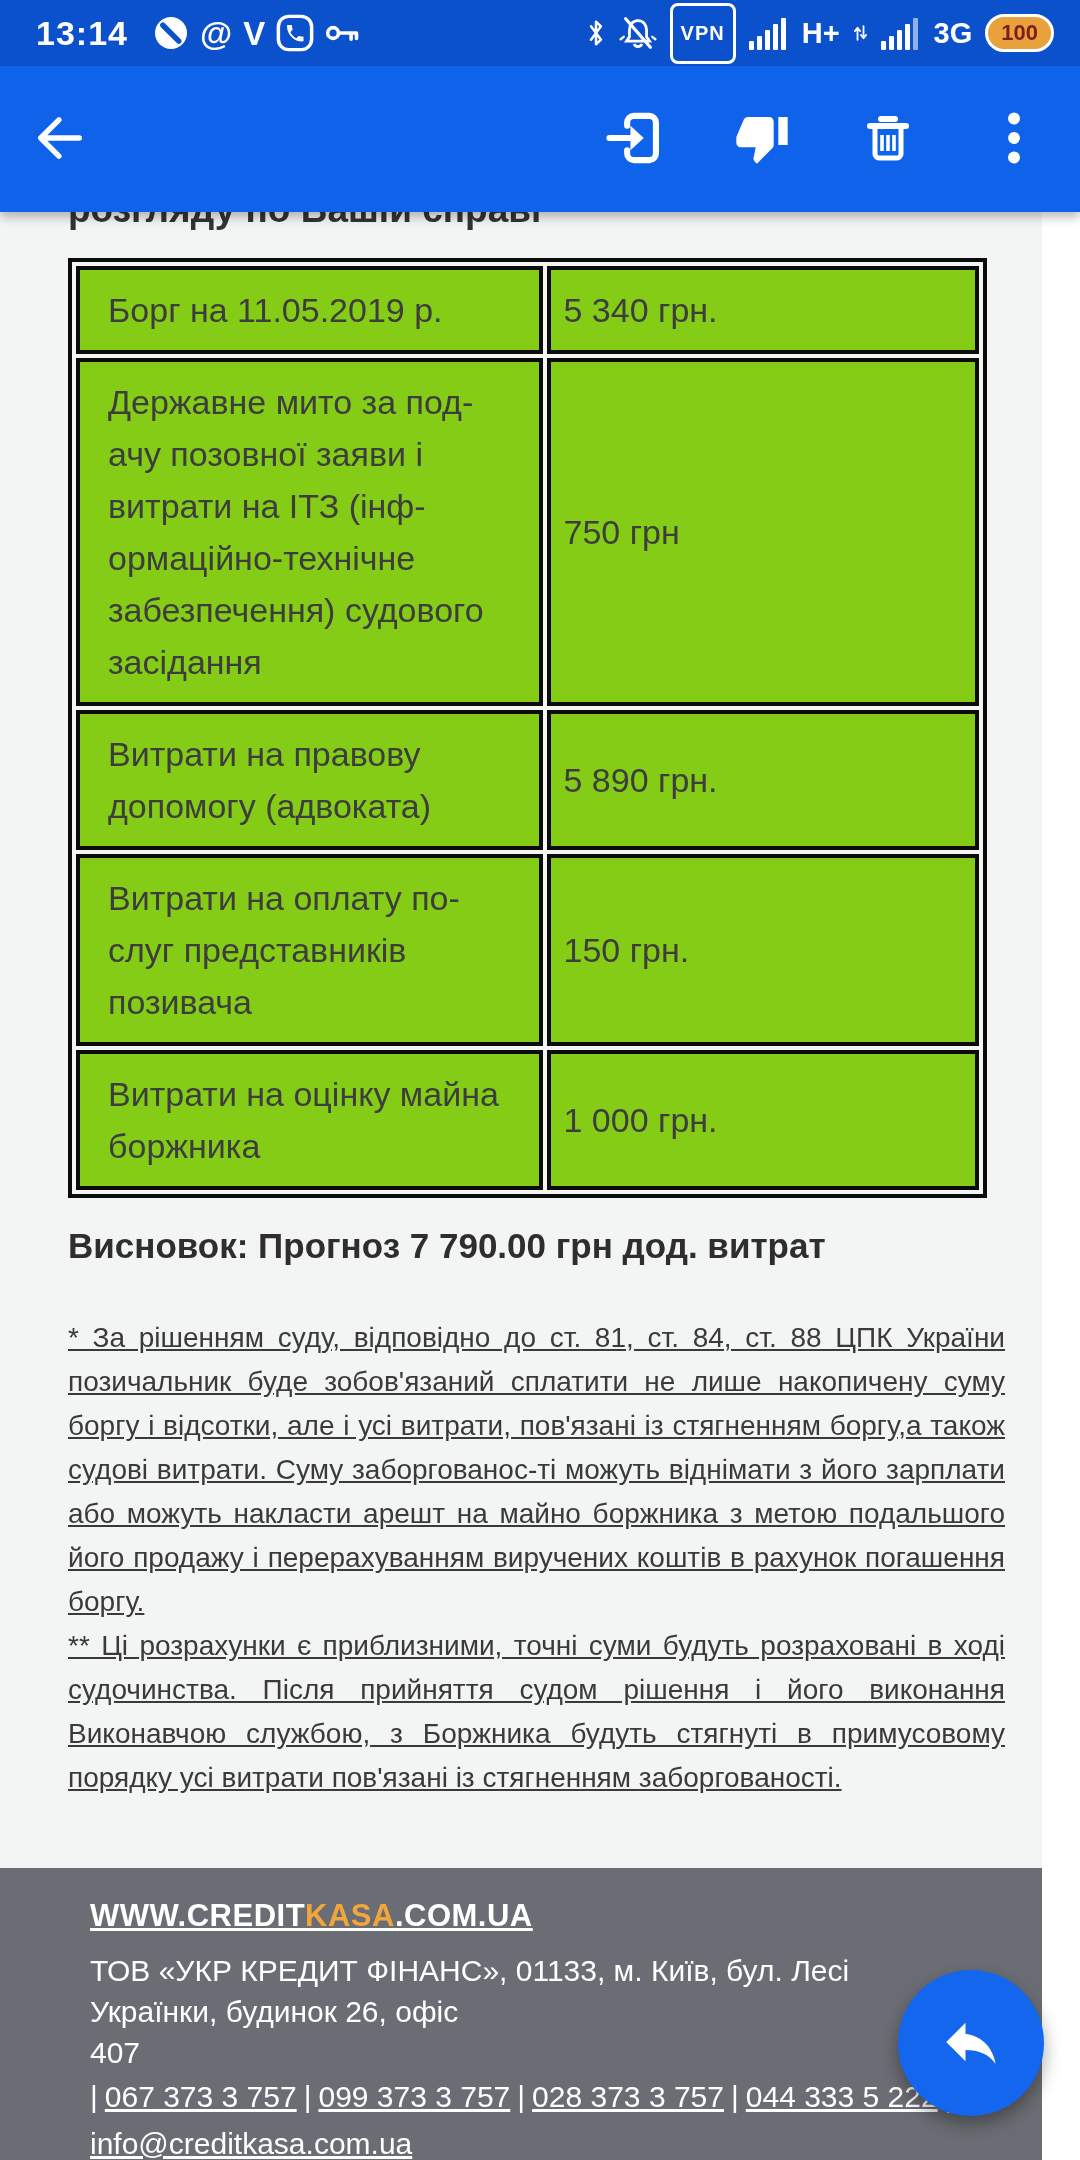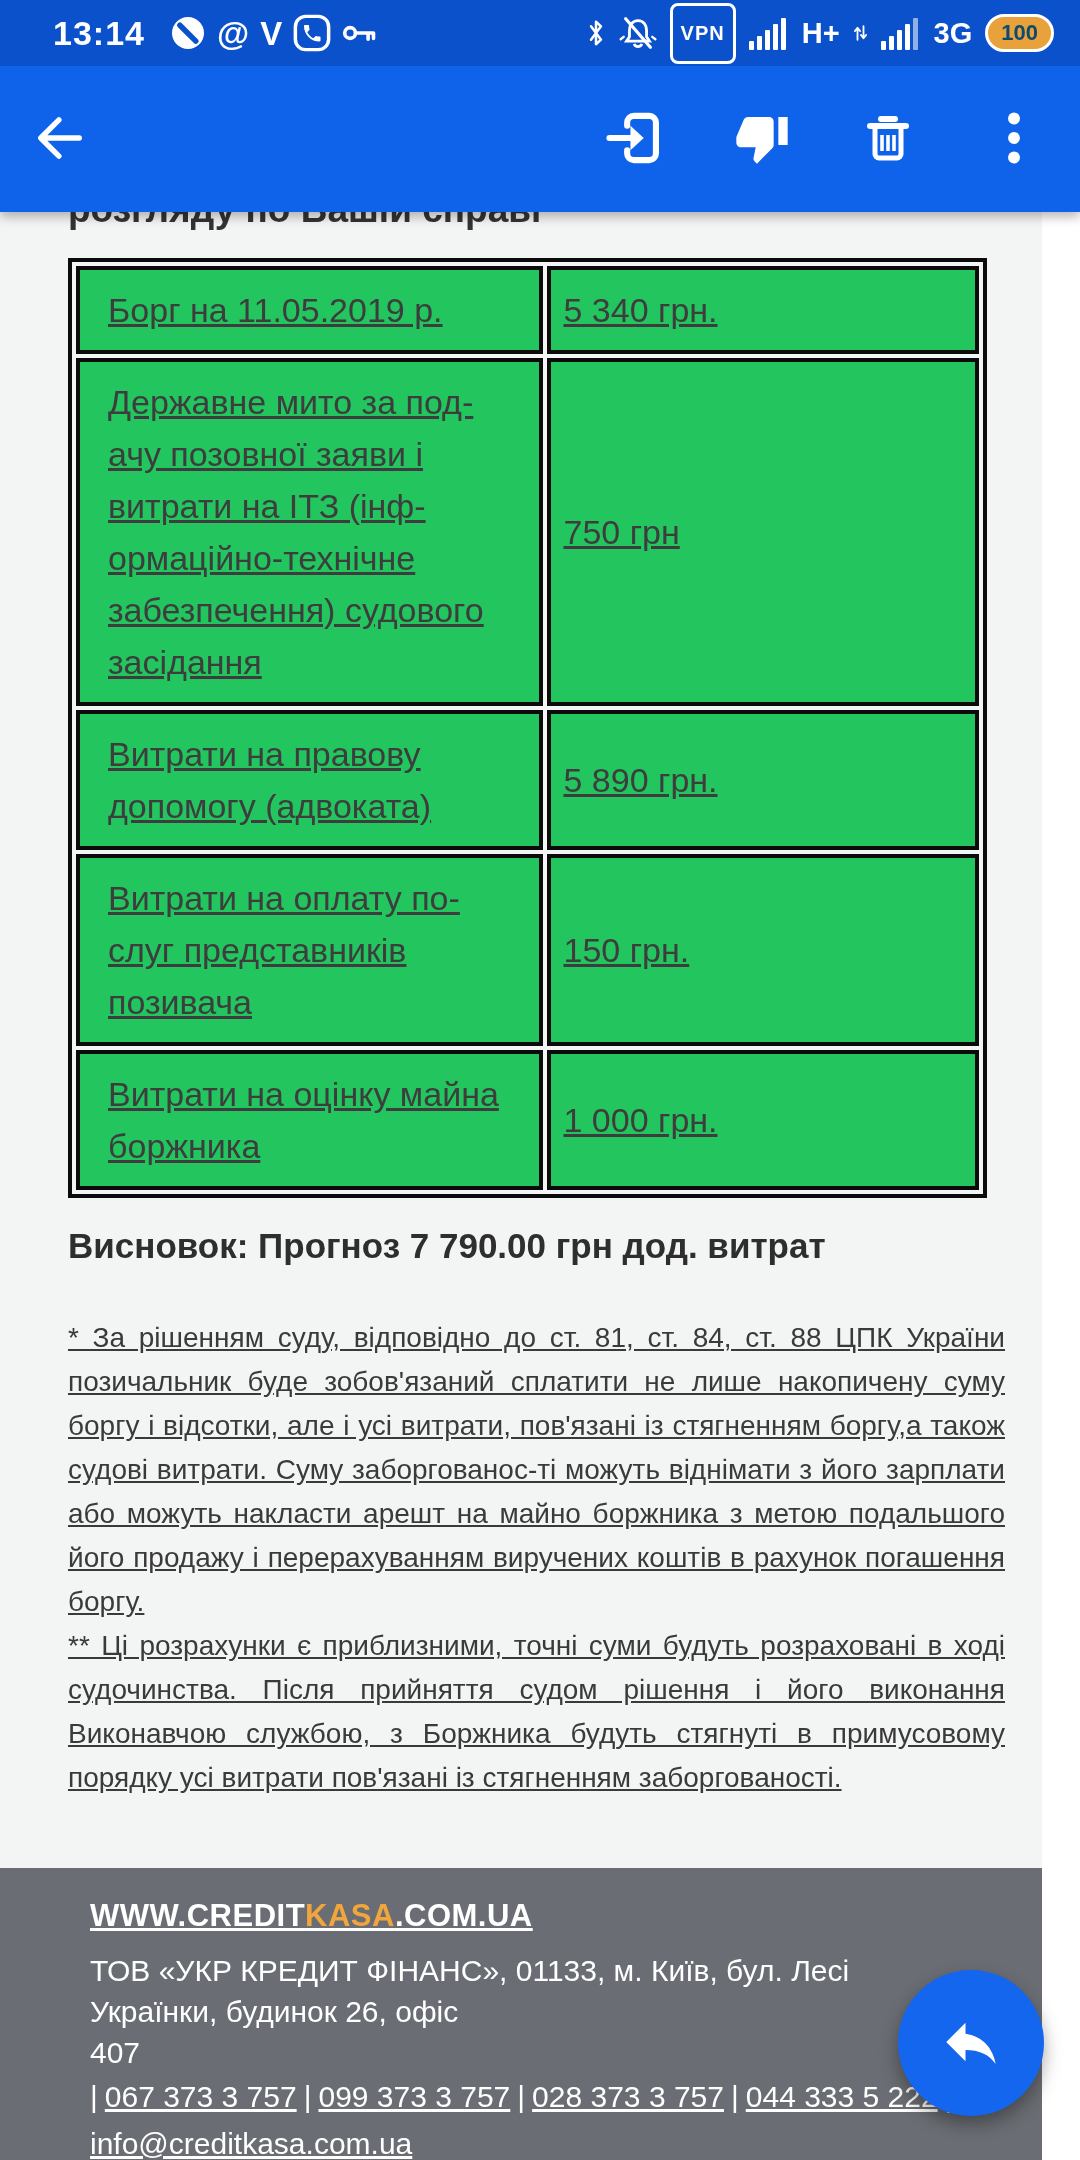--- a/index.html
+++ b/index.html
@@ -11,28 +11,28 @@
   }
 
   
   .statusbar {
     position:absolute; top:0; left:0; width:1080px; height:66px;
     background:#0b51cc; color:#fff; z-index:30;
     display:flex; align-items:center; justify-content:space-between;
     padding:0 26px 0 36px;
   }
   .sb-left, .sb-right { display:flex; align-items:center; }
-  .sb-left { gap:11px;margin-left:17px; }
+  .sb-left { gap:11px; }
   .sb-right { gap:13px; }
   .sb-time { font-size:34px; font-weight:700; letter-spacing:1px; margin-right:14px; }
   .sb-glyph { font-size:33px; font-weight:700; line-height:1; }
   .sb-net { font-size:29px; font-weight:700; line-height:1; }
   .vpn-badge { border:3px solid #fff; border-radius:8px; font-size:20px; font-weight:700;
                padding:16px 8px; line-height:1.15; letter-spacing:1px; }
-  .battery { border:3px solid #fff; border-radius:19px; background:#e9a23b; color:#0c4a6e;
+  .battery { border:3px solid #fff; border-radius:19px; background:#e9a23b; color:#7f1d1d;
              font-size:22px; font-weight:700; padding:3px 13px; line-height:1.2; }
   .sb-ic { display:flex; align-items:center; }
 
   
   .appbar {
     position:absolute; top:66px; left:0; width:1080px; height:146px;
     background:#0f62ea; z-index:20;
     display:flex; align-items:center; padding:0 20px 0 30px;
     box-shadow:0 5px 10px rgba(0,0,0,0.28);
   }
@@ -50,23 +50,23 @@
     position:absolute; top:188px; left:68px;
     font-size:37px; font-weight:700; color:#333; line-height:44px; white-space:nowrap;
   }
   .flow { position:absolute; top:258px; left:0; width:100%; }
 
   table.costs {
     margin-left:68px; width:919px; table-layout:fixed;
     border-collapse:separate; border-spacing:4px; border:4px solid #0b0b0b;
   }
   table.costs td {
-    border:4px solid #0b0b0b; background:#22c55e;
+    border:4px solid #0b0b0b; background:#84cc16;
     font-size:34px; line-height:52px; color:#3d3d3d;
-    vertical-align:middle; padding:14px 12px 14px 28px;text-decoration:underline;
+    vertical-align:middle; padding:14px 12px 14px 28px;
   }
   table.costs td.c1 { white-space:pre-line; }
   table.costs td.c2 { padding-left:12px;margin-top:16px; }
 
   .conclusion { margin:28px 0 0 68px; font-size:35px; font-weight:700; color:#2e2e2e; }
   .summary {
     margin:52px 0 0 68px; width:917px;
     font-size:36px; line-height:63px; text-align:justify; color:#3d3d3d;
   }
   .footnote {

